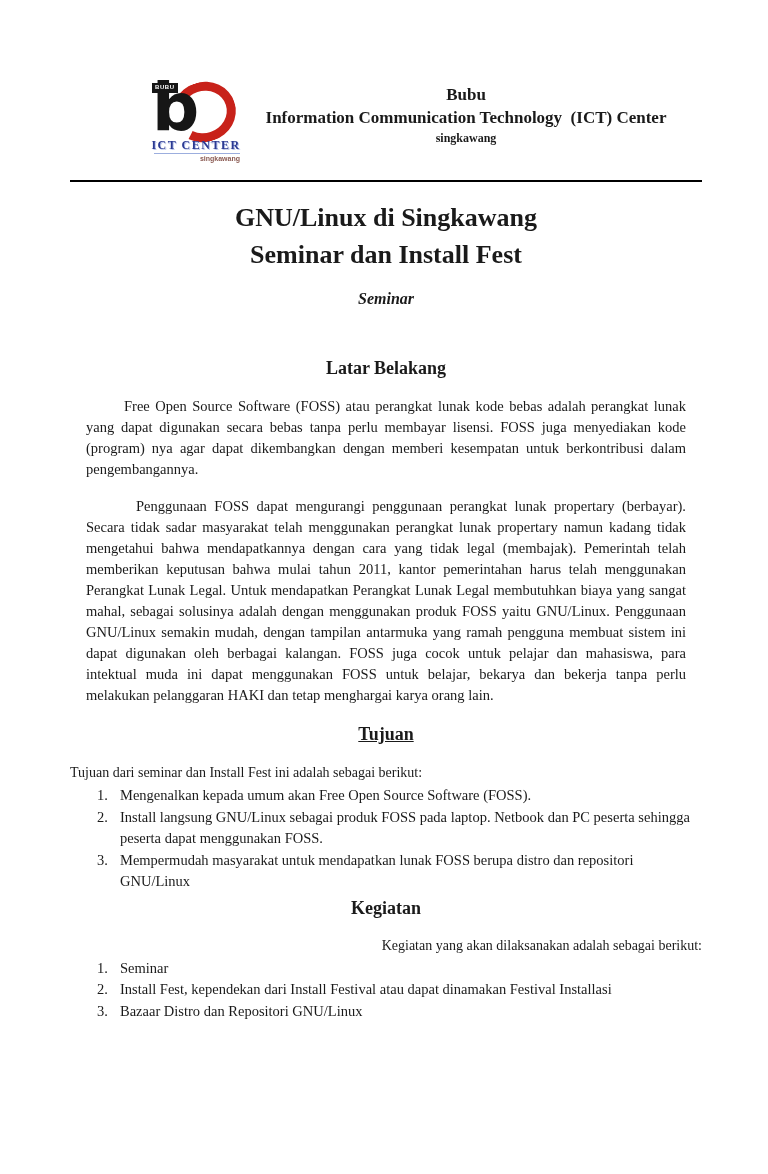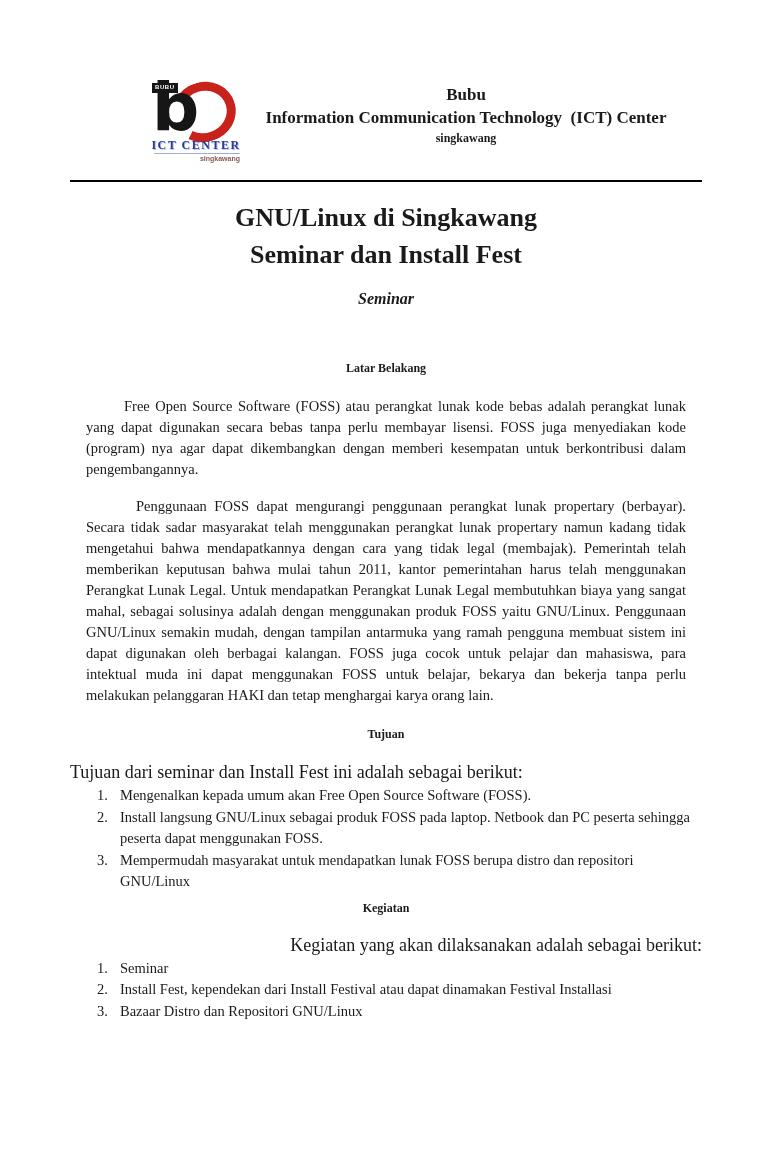--- a/index.html
+++ b/index.html
@@ -75,34 +75,34 @@
     font-weight: bold; font-size: 26px; line-height: 37px;
   }
   .doc-type {
     margin-top: 15px; text-align: center;
     font-weight: bold; font-style: italic; font-size: 16px; line-height: 22px;
   }
 
   
   .sec-h {
     margin: 0; text-align: center;
-    font-weight: bold; font-size: 12px; line-height: 24px;
+    font-weight: bold; font-size: 18px; line-height: 24px;
   }
   .h-latar    { margin-top: 46px; }
-  .h-tujuan   { margin-top: 8px; }
+  .h-tujuan   { margin-top: 8px; text-decoration: underline; }
   .h-kegiatan { margin-top: 3px; }
 
   .body-p {
     margin: 16px; text-align: justify;
     font-size: 14.5px; line-height: 21px;
   }
   .p-first  { margin-top: 16px; text-indent: 38px; }
   .indent2  { text-indent: 50px; }
 
-  .intro { margin: 16px 0 0 0; font-size: 18px; line-height: 21px; }
+  .intro { margin: 16px 0 0 0; font-size: 14px; line-height: 21px; }
   .intro-k { margin-top: 15px; text-align: right; }
 
   .olist { margin-top: 2px; }
   .oli { display: flex; padding-left: 27px; font-size: 14.5px; line-height: 21.5px; }
   .oli-num { flex: 0 0 23px; }
   .oli-text { flex: 1; }
 </style>
 </head>
 <body>
 

